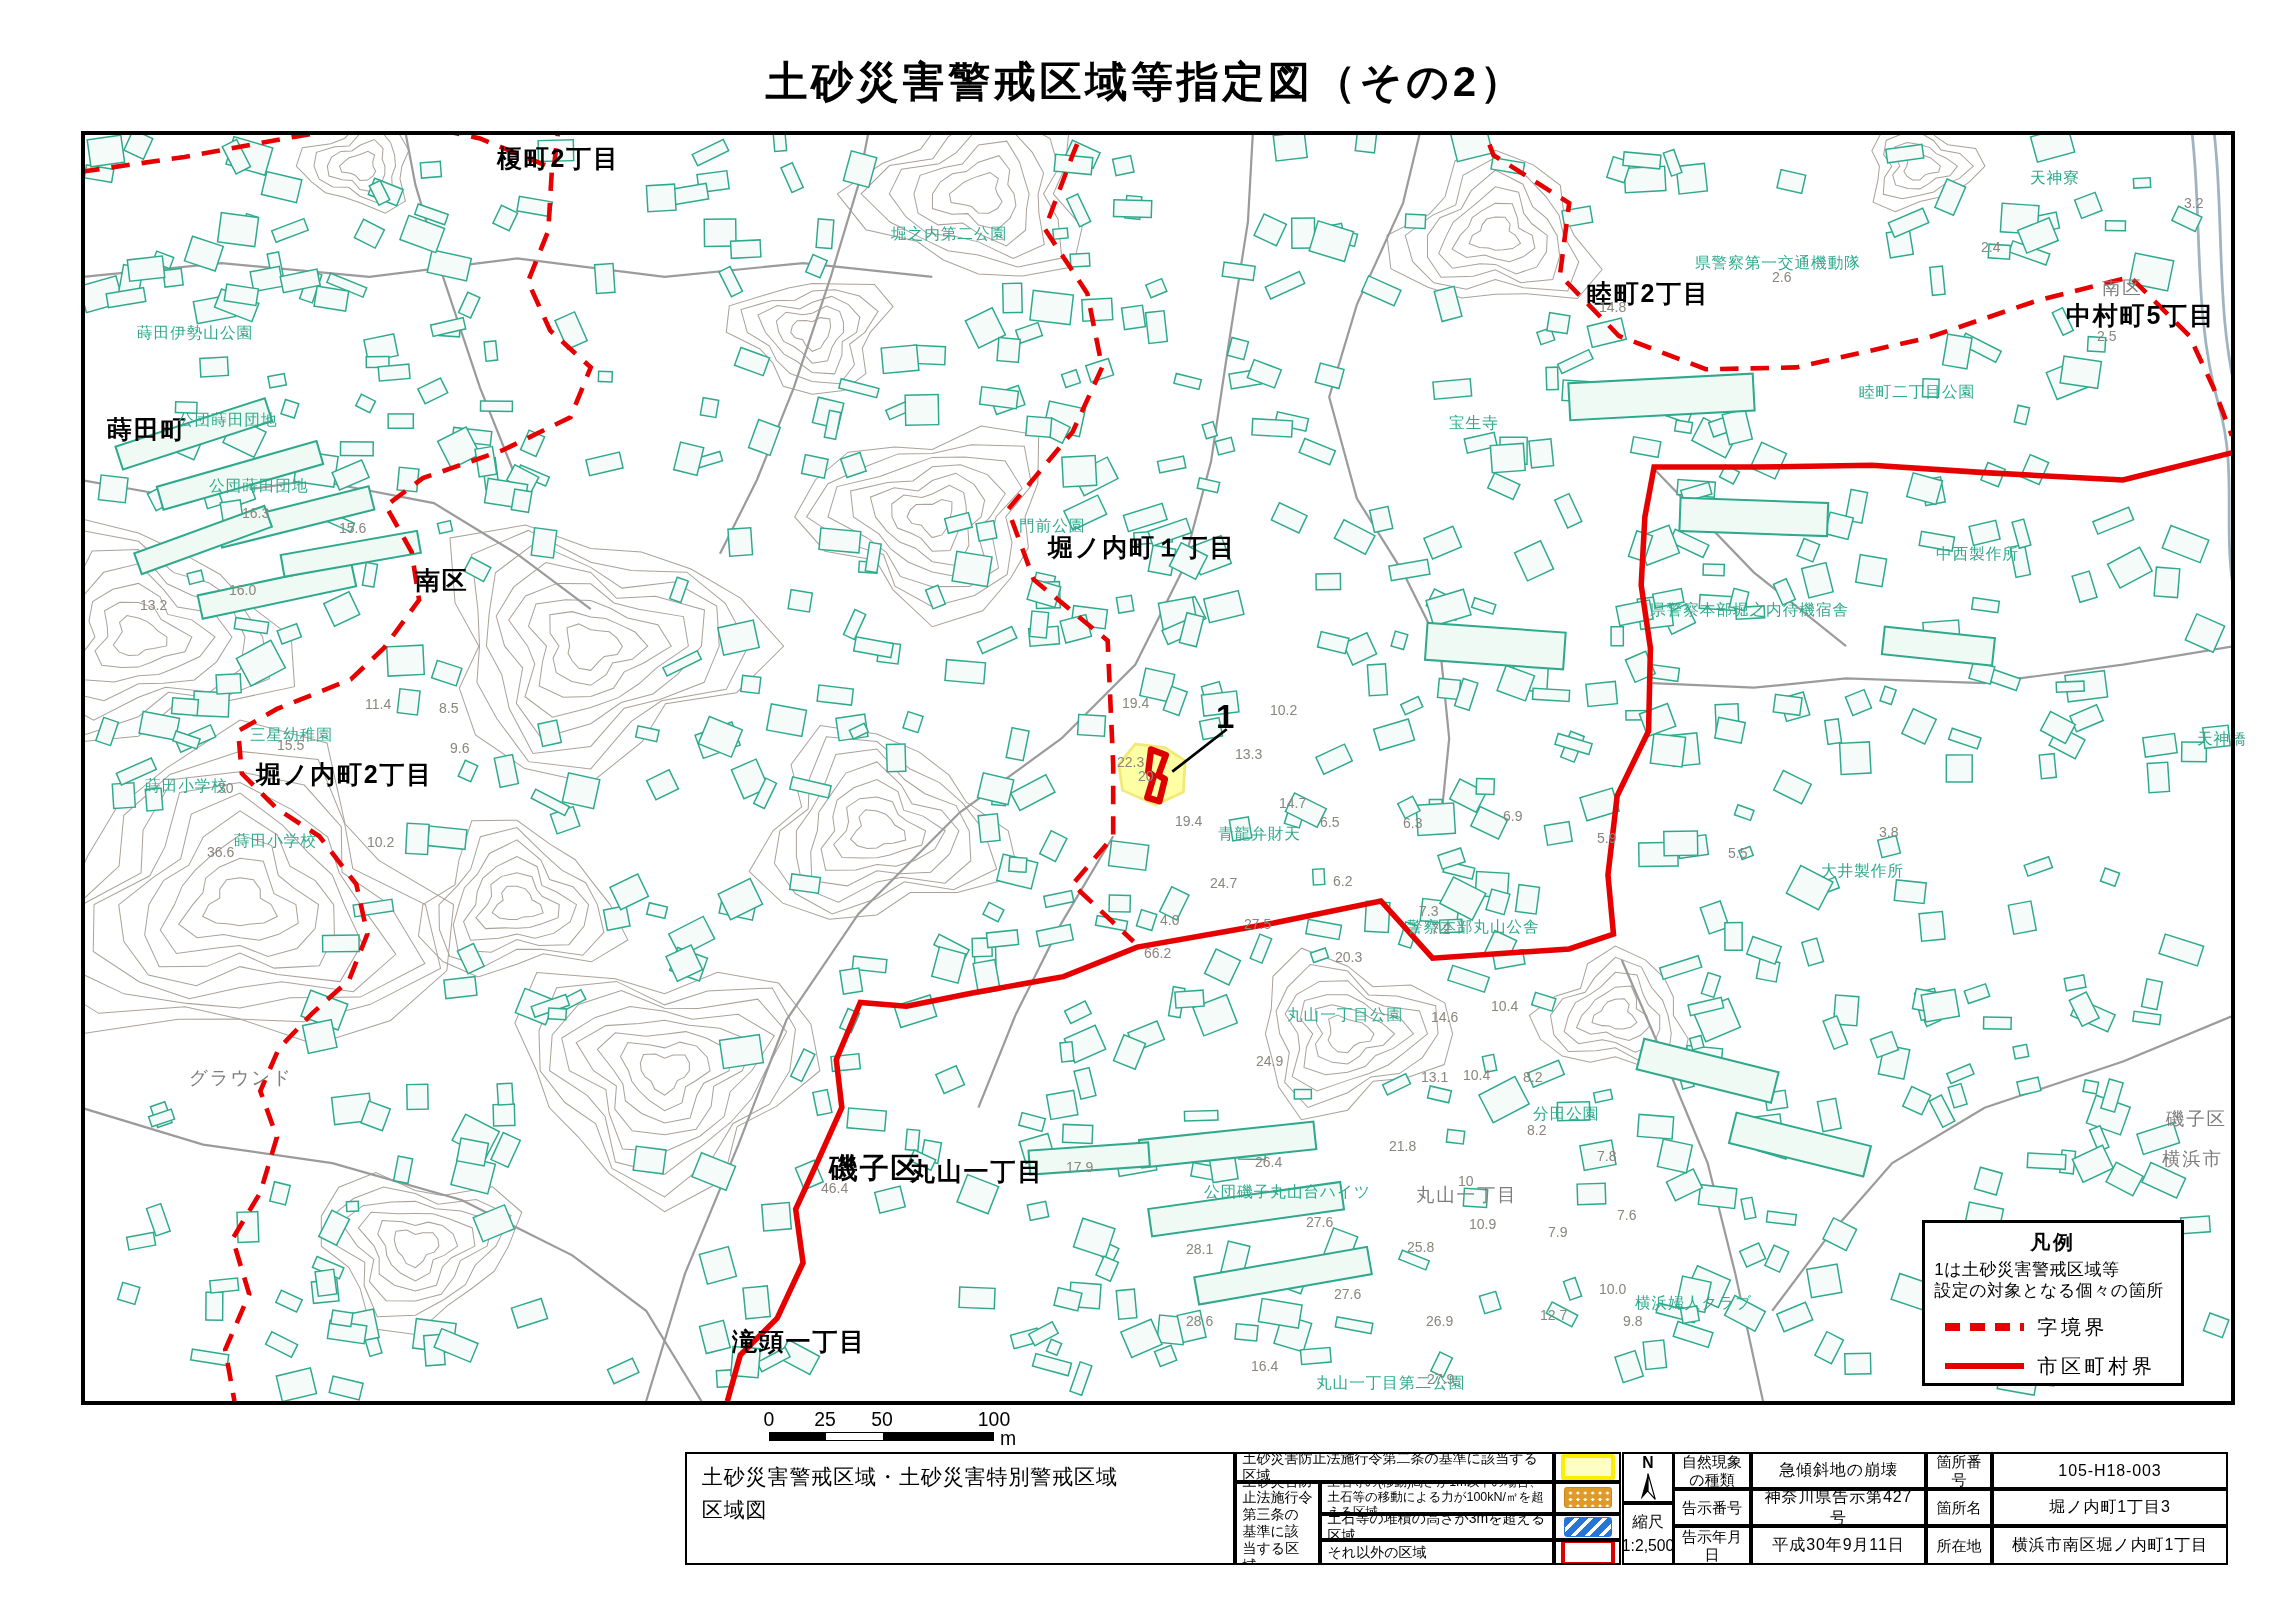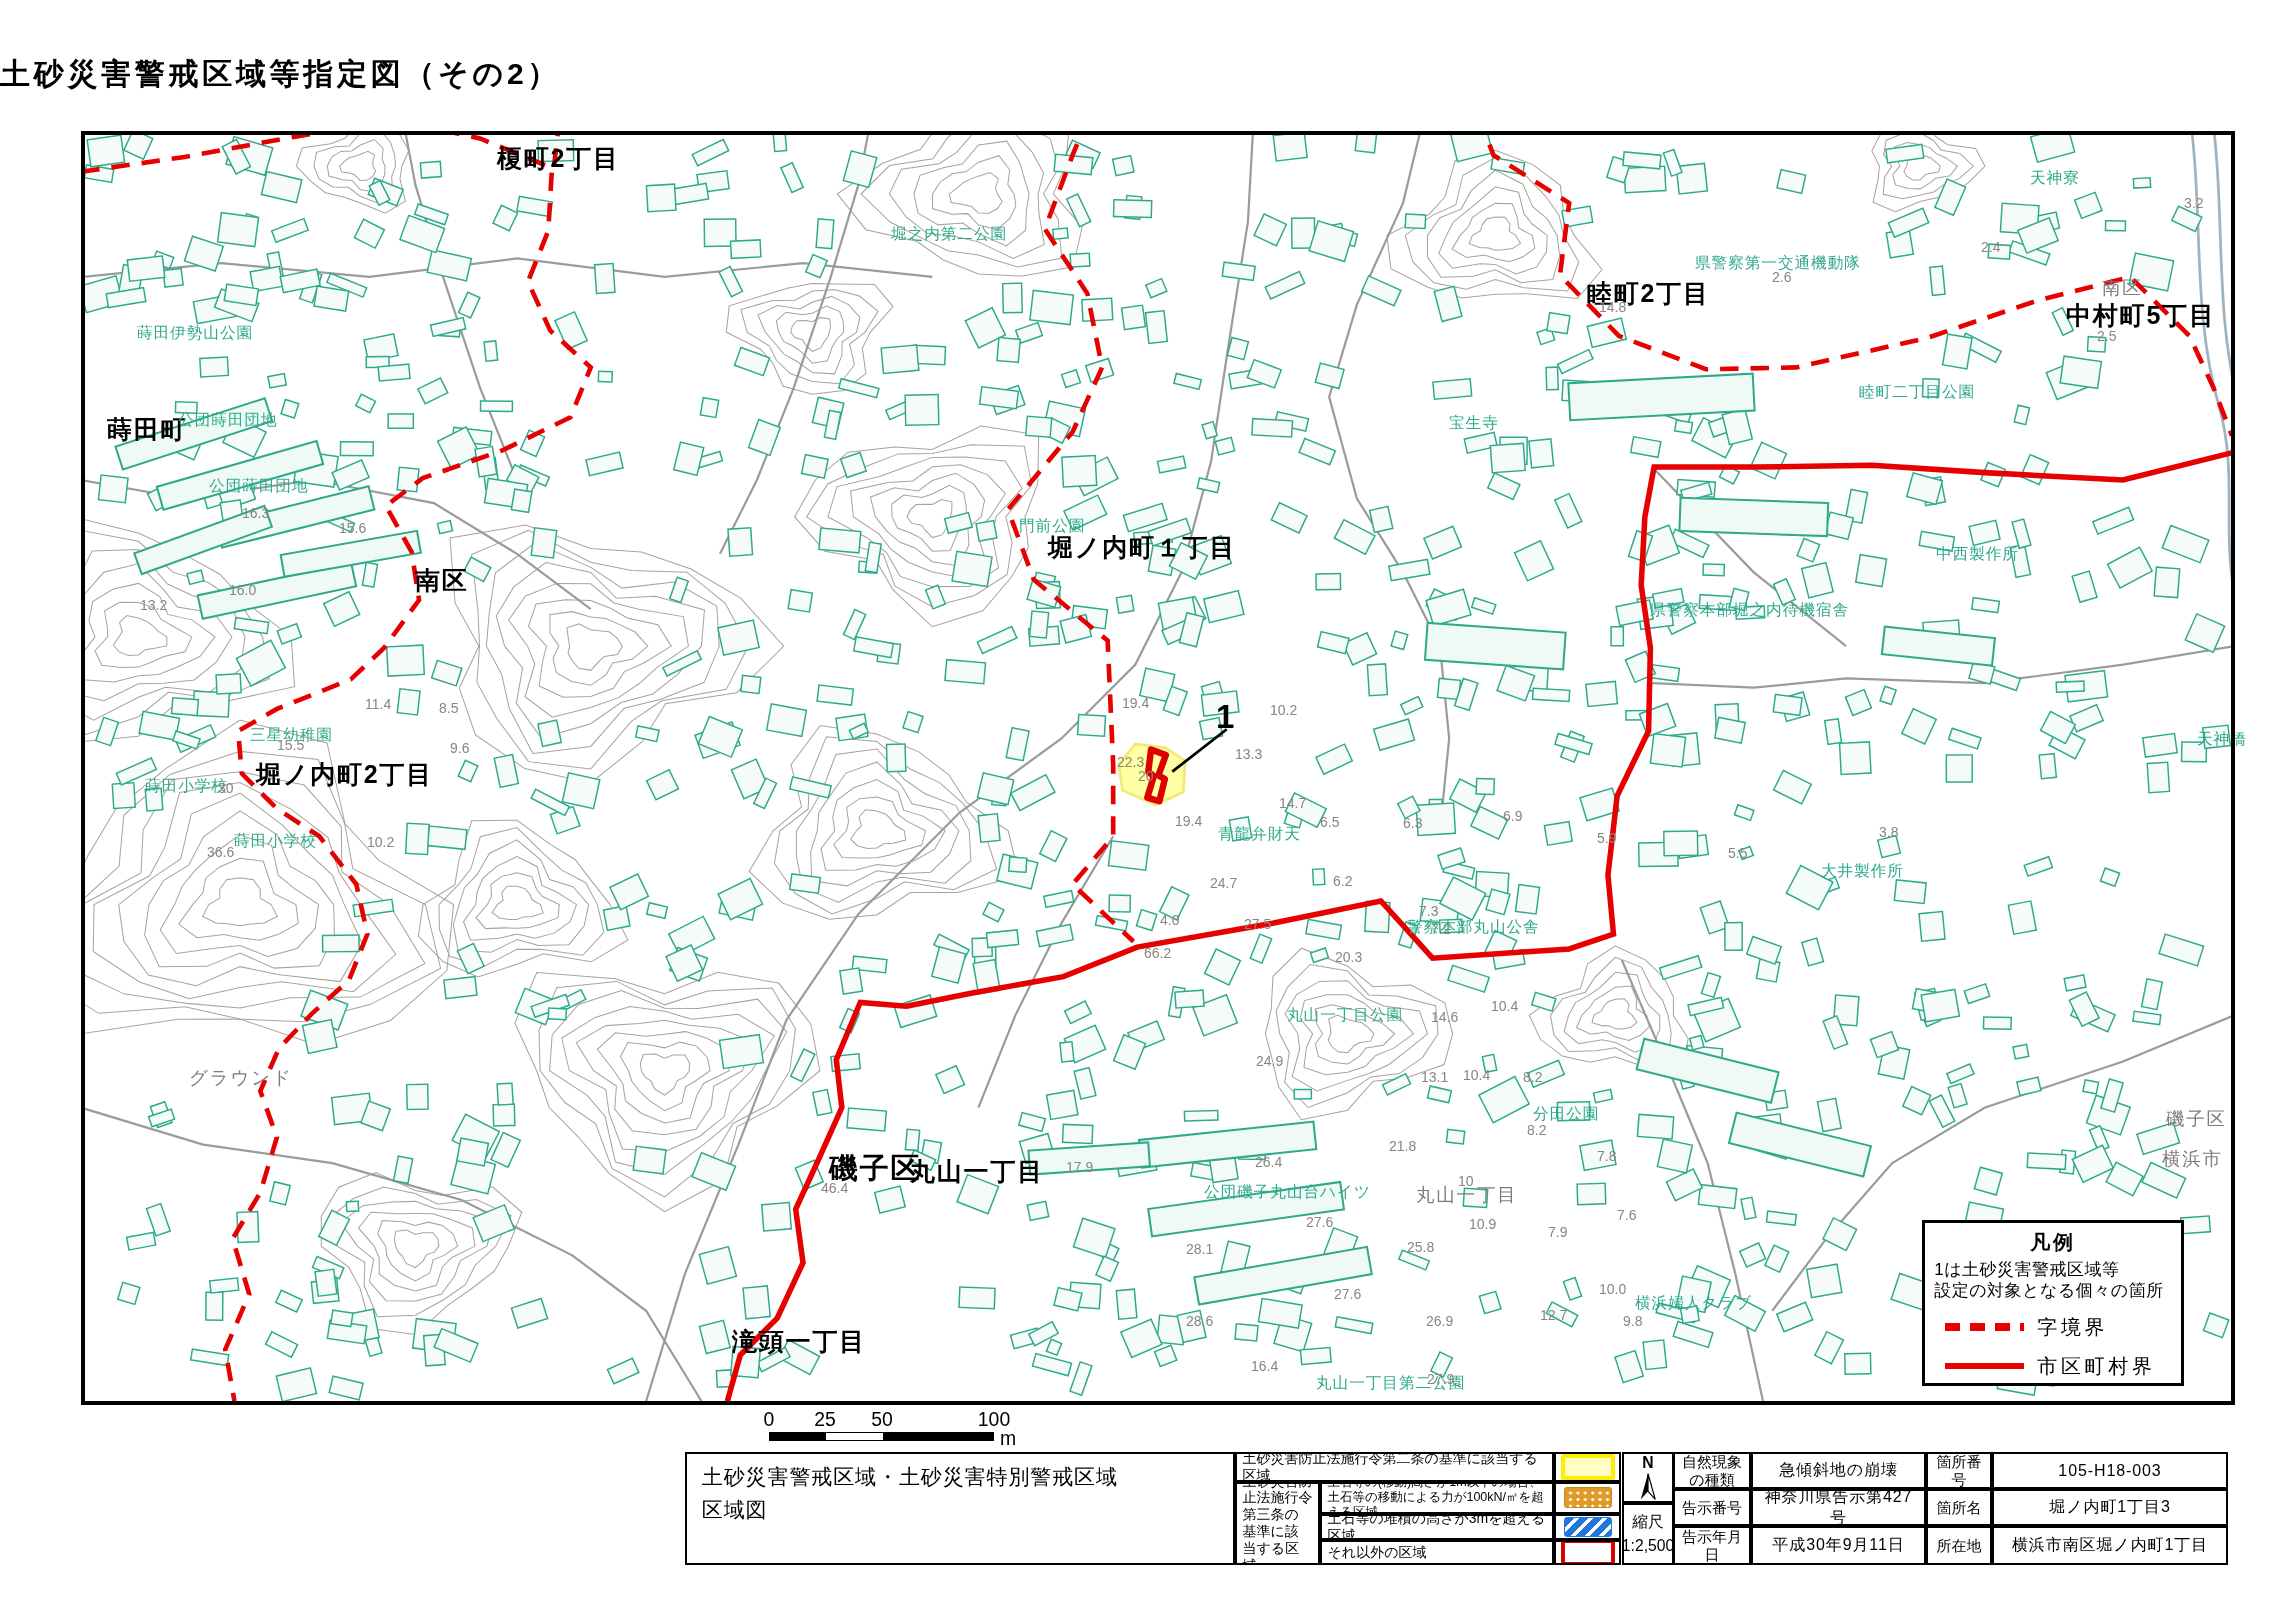--- a/index.html
+++ b/index.html
@@ -1,17 +1,17 @@
 <!DOCTYPE html>
 <html style="--boundary_red: #e60000; --building_teal: #2fa98c; --zone_yellow: #ffee00; --zone_orange: #e09a28; --zone_blue: #2277dd; --zone_red: #dd0000;font-size:14.8px"><head>
 <meta charset="utf-8">
 <style>
   html,body{margin:0;padding:0;background:#fff;}
   body{width:2291px;height:1620px;position:relative;font-family:"Liberation Sans","DejaVu Sans",sans-serif;color:#000;overflow:hidden;}
-  #sheet-title{position:absolute;left:0;top:54px;width:100%;font-size:30px;font-weight:bold;letter-spacing:3.7px;}
+  #sheet-title{position:absolute;left:0;top:54px;width:100%;text-align:center;font-size:42px;font-weight:bold;letter-spacing:3.7px;}
   #map-frame{position:absolute;left:81px;top:131px;width:2154px;height:1274px;border:4.6px solid #000;box-sizing:border-box;pointer-events:none;z-index:30;}
   #map-canvas{position:absolute;left:0;top:0;z-index:5;}
   #deco-contours path{stroke:#aaa29a;stroke-width:1.1;fill:none;}
   #roads-layer path{stroke:#9b9b9b;stroke-width:2.4;fill:none;}
   #river-layer path{stroke:#9fb3c0;stroke-width:3;fill:none;}
   #deco-buildings rect{stroke:var(--building_teal,#46b598);stroke-width:1.6;fill:#f4fbf8;}
   #deco-buildings rect.blk{stroke-width:2.2;fill:#effaf5;}
   #boundaries path{stroke:var(--boundary_red,#e60000);fill:none;}
   #boundaries path.dash{stroke-width:5;stroke-dasharray:20 13;}
   #boundaries path.solid{stroke-width:6;}

